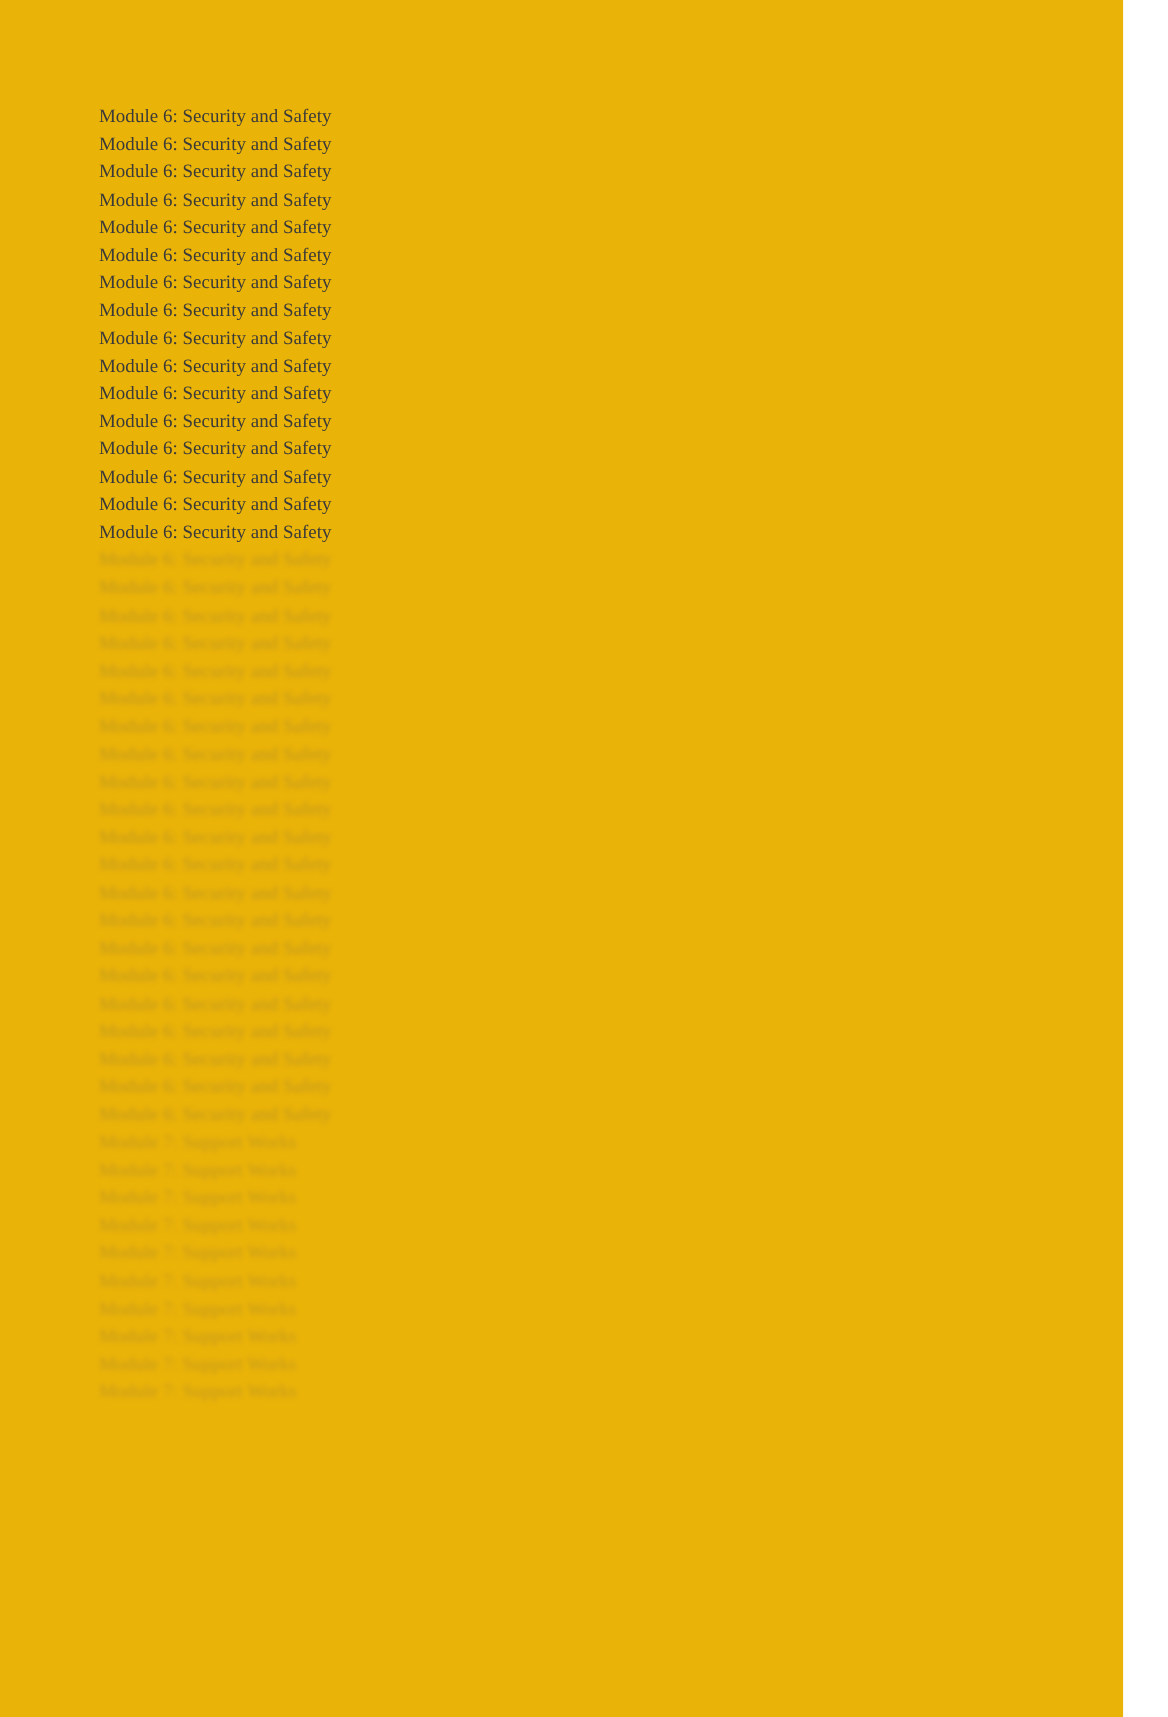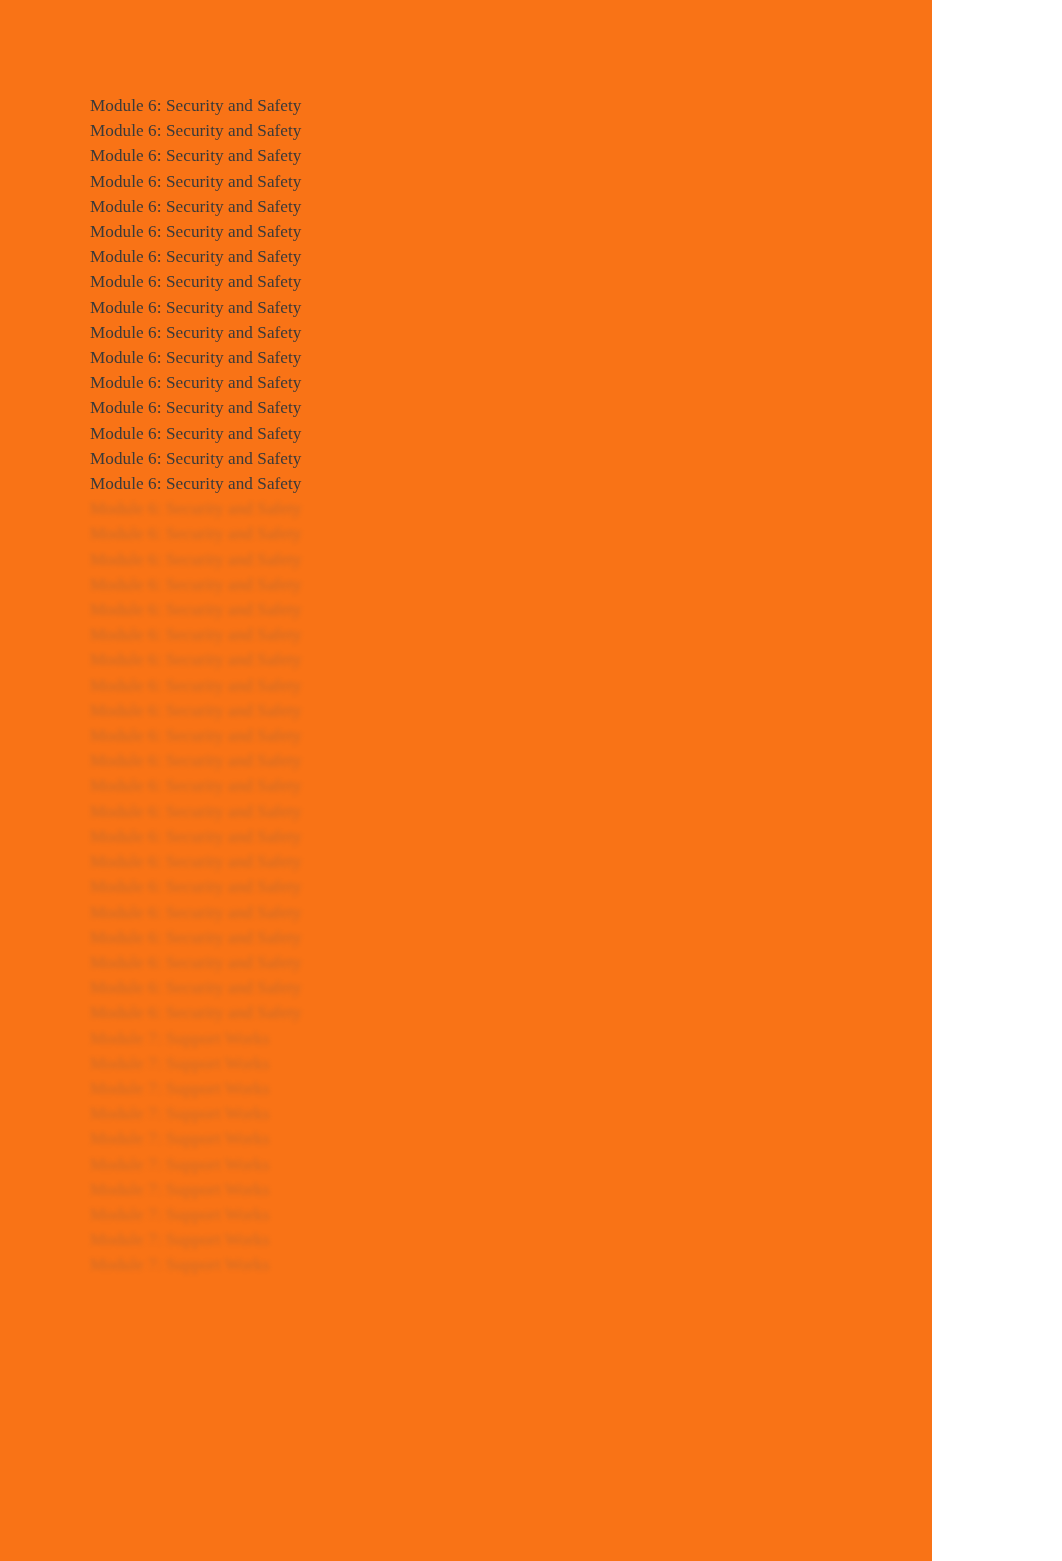--- a/index.html
+++ b/index.html
@@ -14,23 +14,23 @@
     height: 1561px;
     position: relative;
     overflow: hidden;
     font-family: "Liberation Serif", "DejaVu Serif", serif;
   }
 
   .page {
     position: absolute;
     left: 0;
     top: 0;
-    width: 932px;
+    width: 1021px;
     height: 1561px;
-    background: #f97316;
+    background: #eab308;
   }
 
   .text-block {
     position: absolute;
     left: 90px;
     top: 93px;
     width: 560px;
   }
 
   .doc-line {

